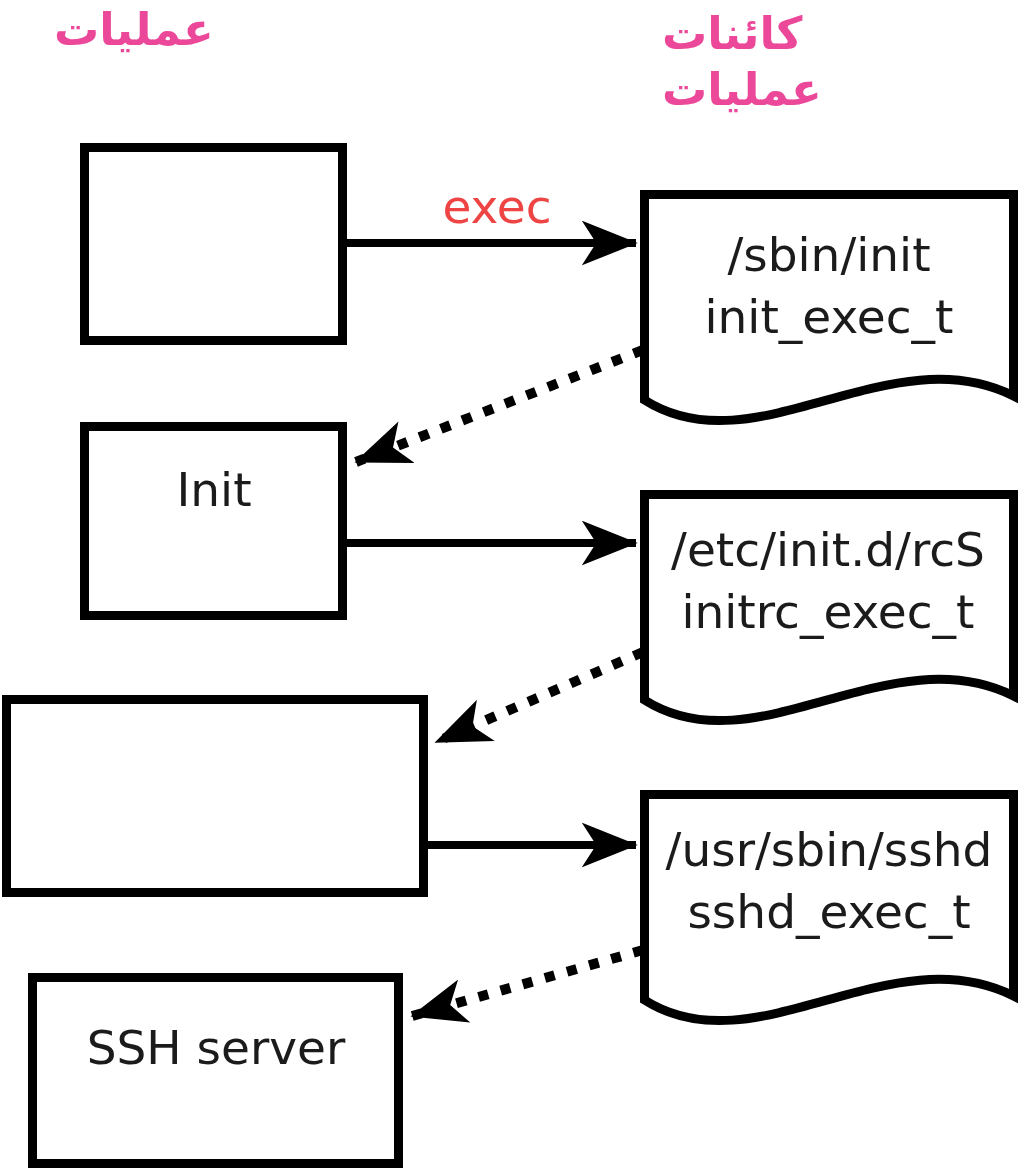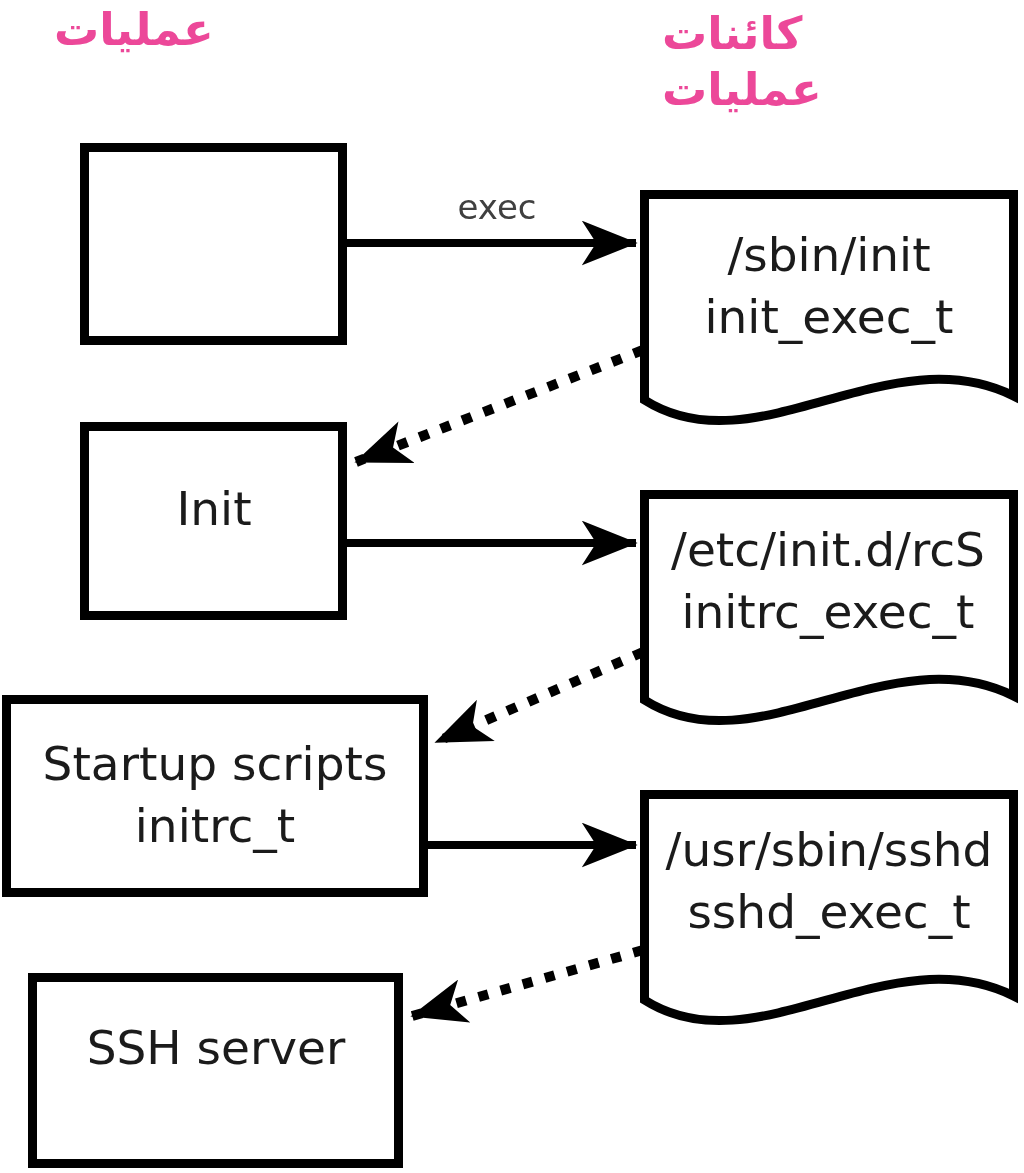--- a/index.html
+++ b/index.html
@@ -55,23 +55,23 @@
     font-size: 47px;
     line-height: 62px;
     color: #1b1b1b;
     white-space: nowrap;
   }
   .lbl span { display: block; }
   .edge-lbl {
     position: absolute;
     width: 220px;
     text-align: center;
-    font-size: 34px;
+    font-size: 47px;
     line-height: 62px;
-    color: #404040;
+    color: #ef4444;
   }
 </style>
 </head>
 <body>
 
 <div class="stage">
 
   <svg class="canvas" width="1024" height="1173" viewBox="0 0 1024 1173">
     <defs>
       <marker id="ah" viewBox="0 0 10 8" refX="9.7" refY="4" markerUnits="userSpaceOnUse" markerWidth="56" markerHeight="45" orient="auto-start-reverse">
@@ -102,26 +102,22 @@
   </div>
   <div class="hdr" style="left:662px; top:6px;">
     <span>كائنات</span>
     <span>عمليات</span>
   </div>
 
   <div class="edge-lbl" style="left:387px; top:176px;">exec</div>
 
   <div class="lbl" style="left:4px; top:182px;">
   </div>
-  <div class="lbl" style="left:4px; top:478px;">
+  <div class="lbl" style="left:4px; top:459px;">
     <span>Init</span>
-  </div>
-  <div class="lbl" style="left:5px; top:733px;">
-    <span>Startup scripts</span>
-    <span>initrc_t</span>
   </div>
   <div class="lbl" style="left:6px; top:1017px;">
     <span>SSH server</span>
   </div>
 
   <div class="lbl" style="left:619px; top:224px;">
     <span>/sbin/init</span>
     <span>init_exec_t</span>
   </div>
   <div class="lbl" style="left:618px; top:519px;">

